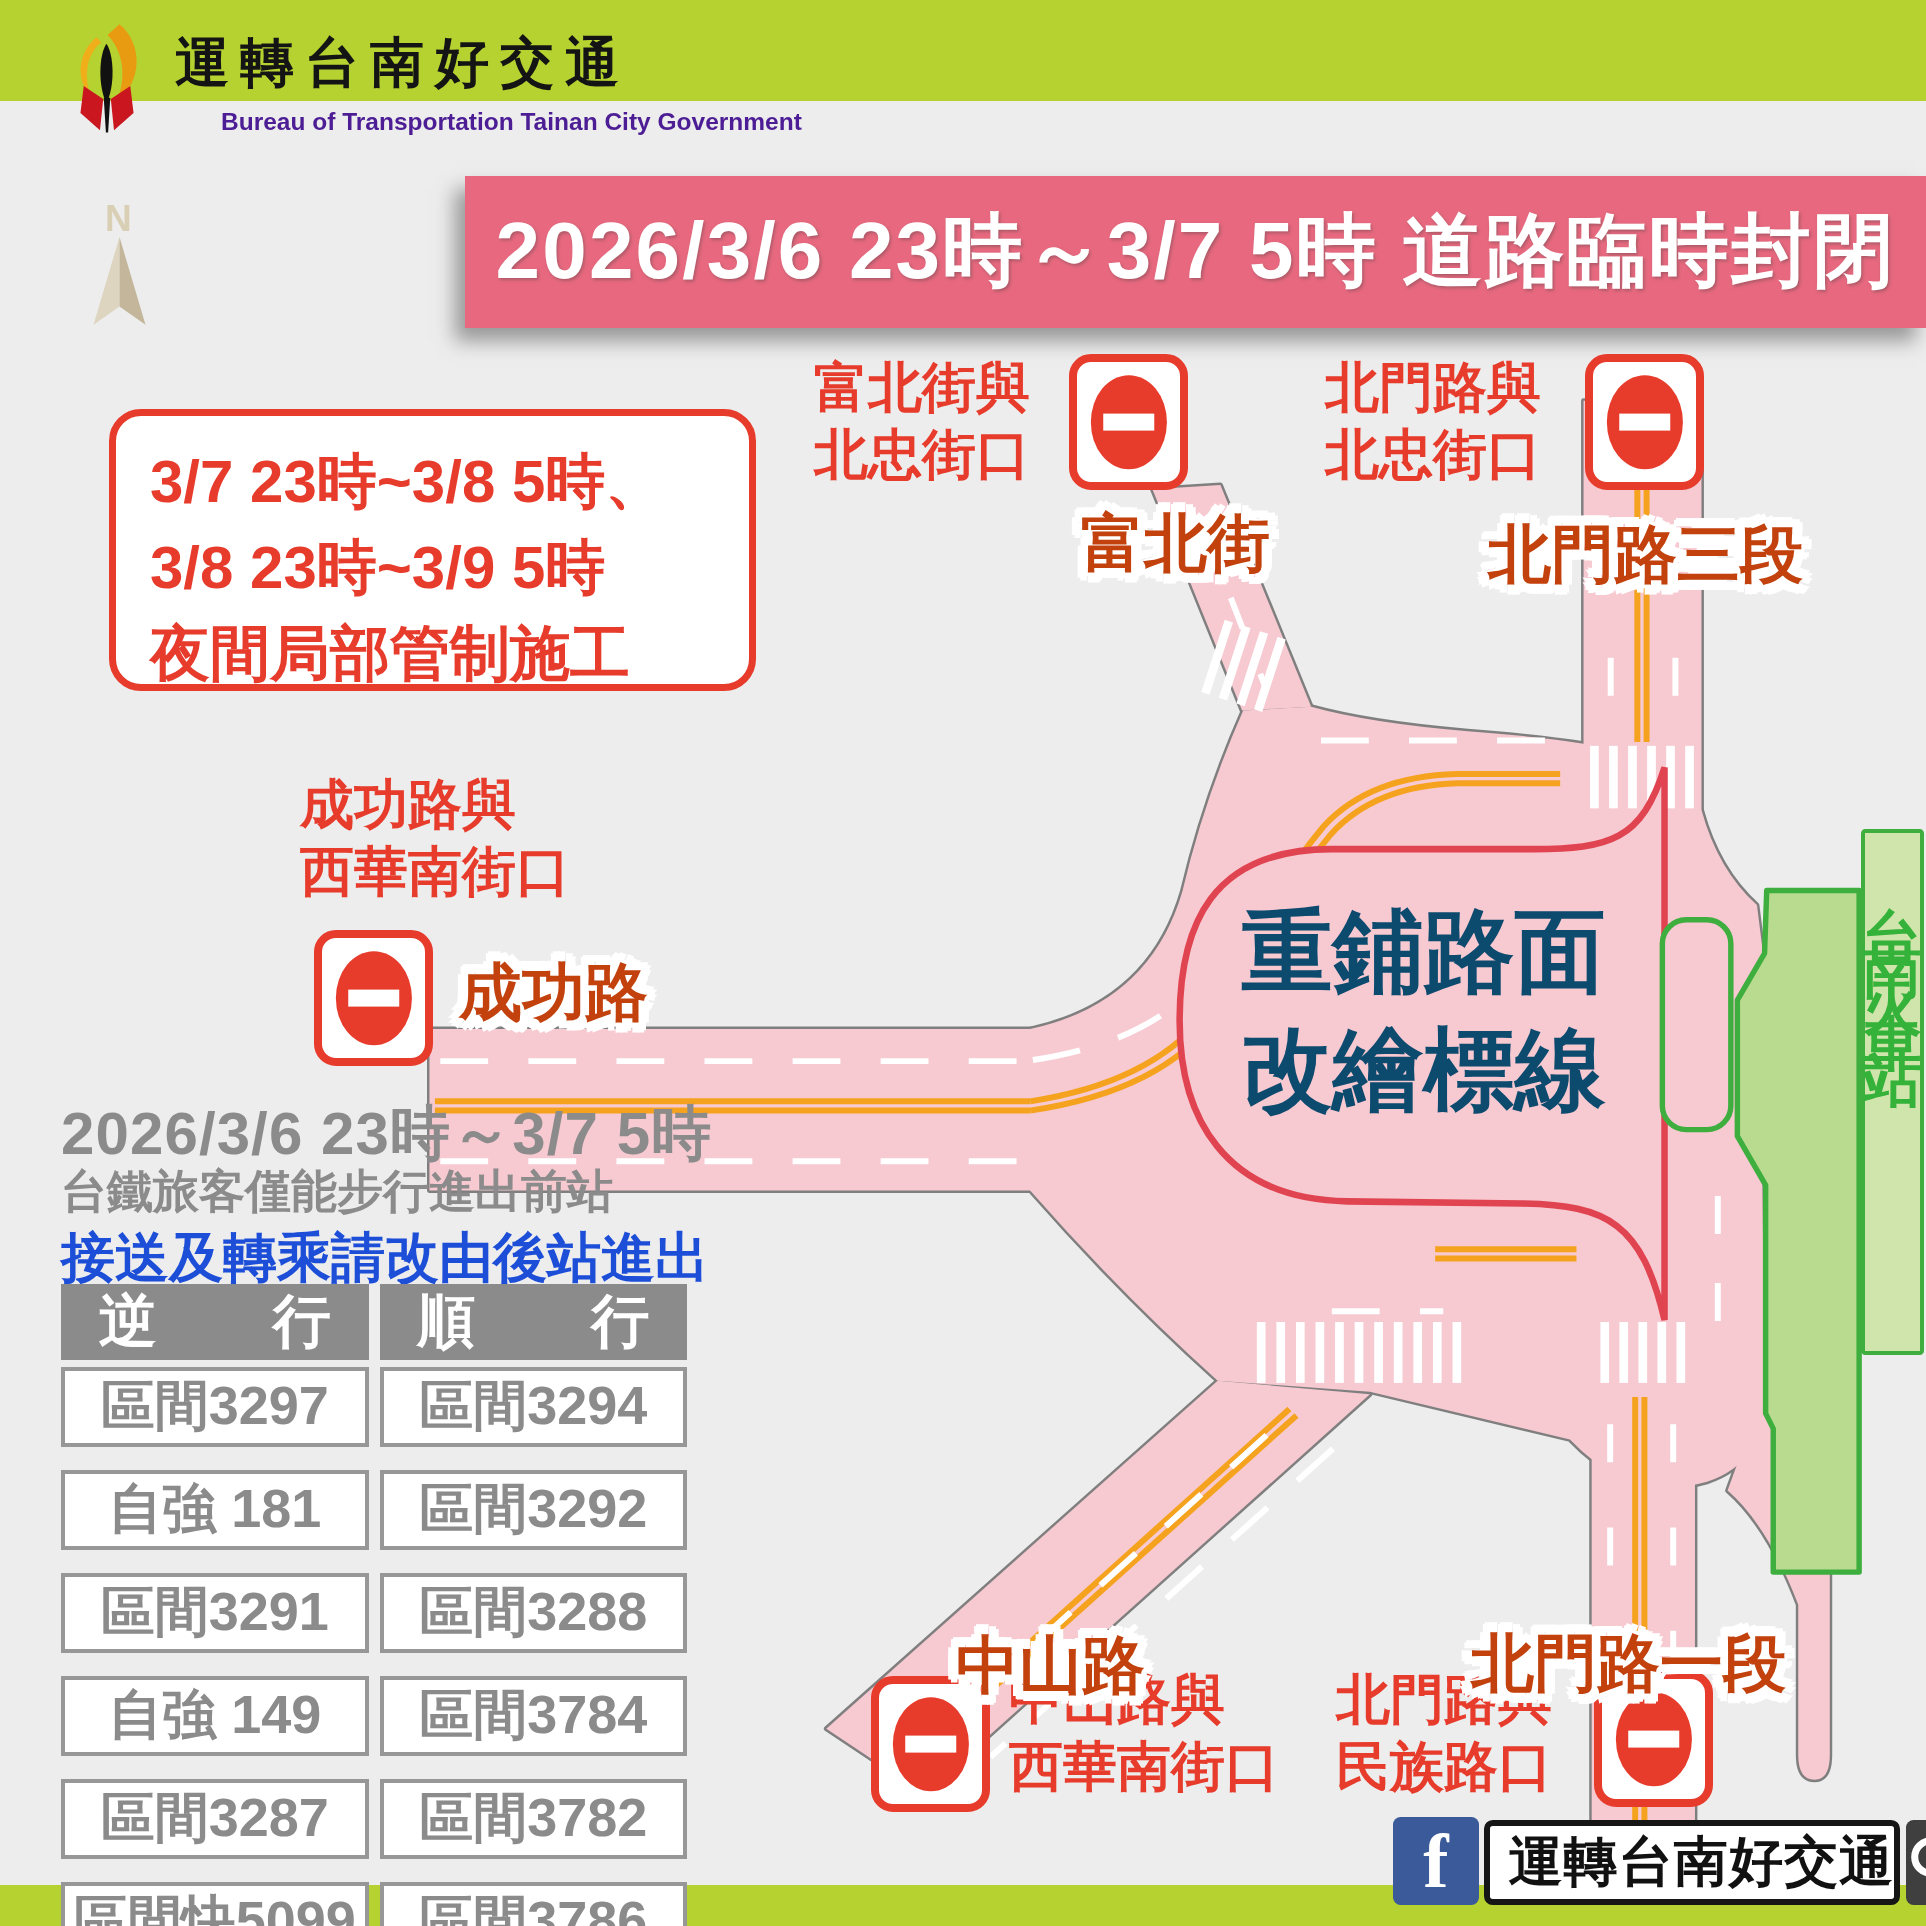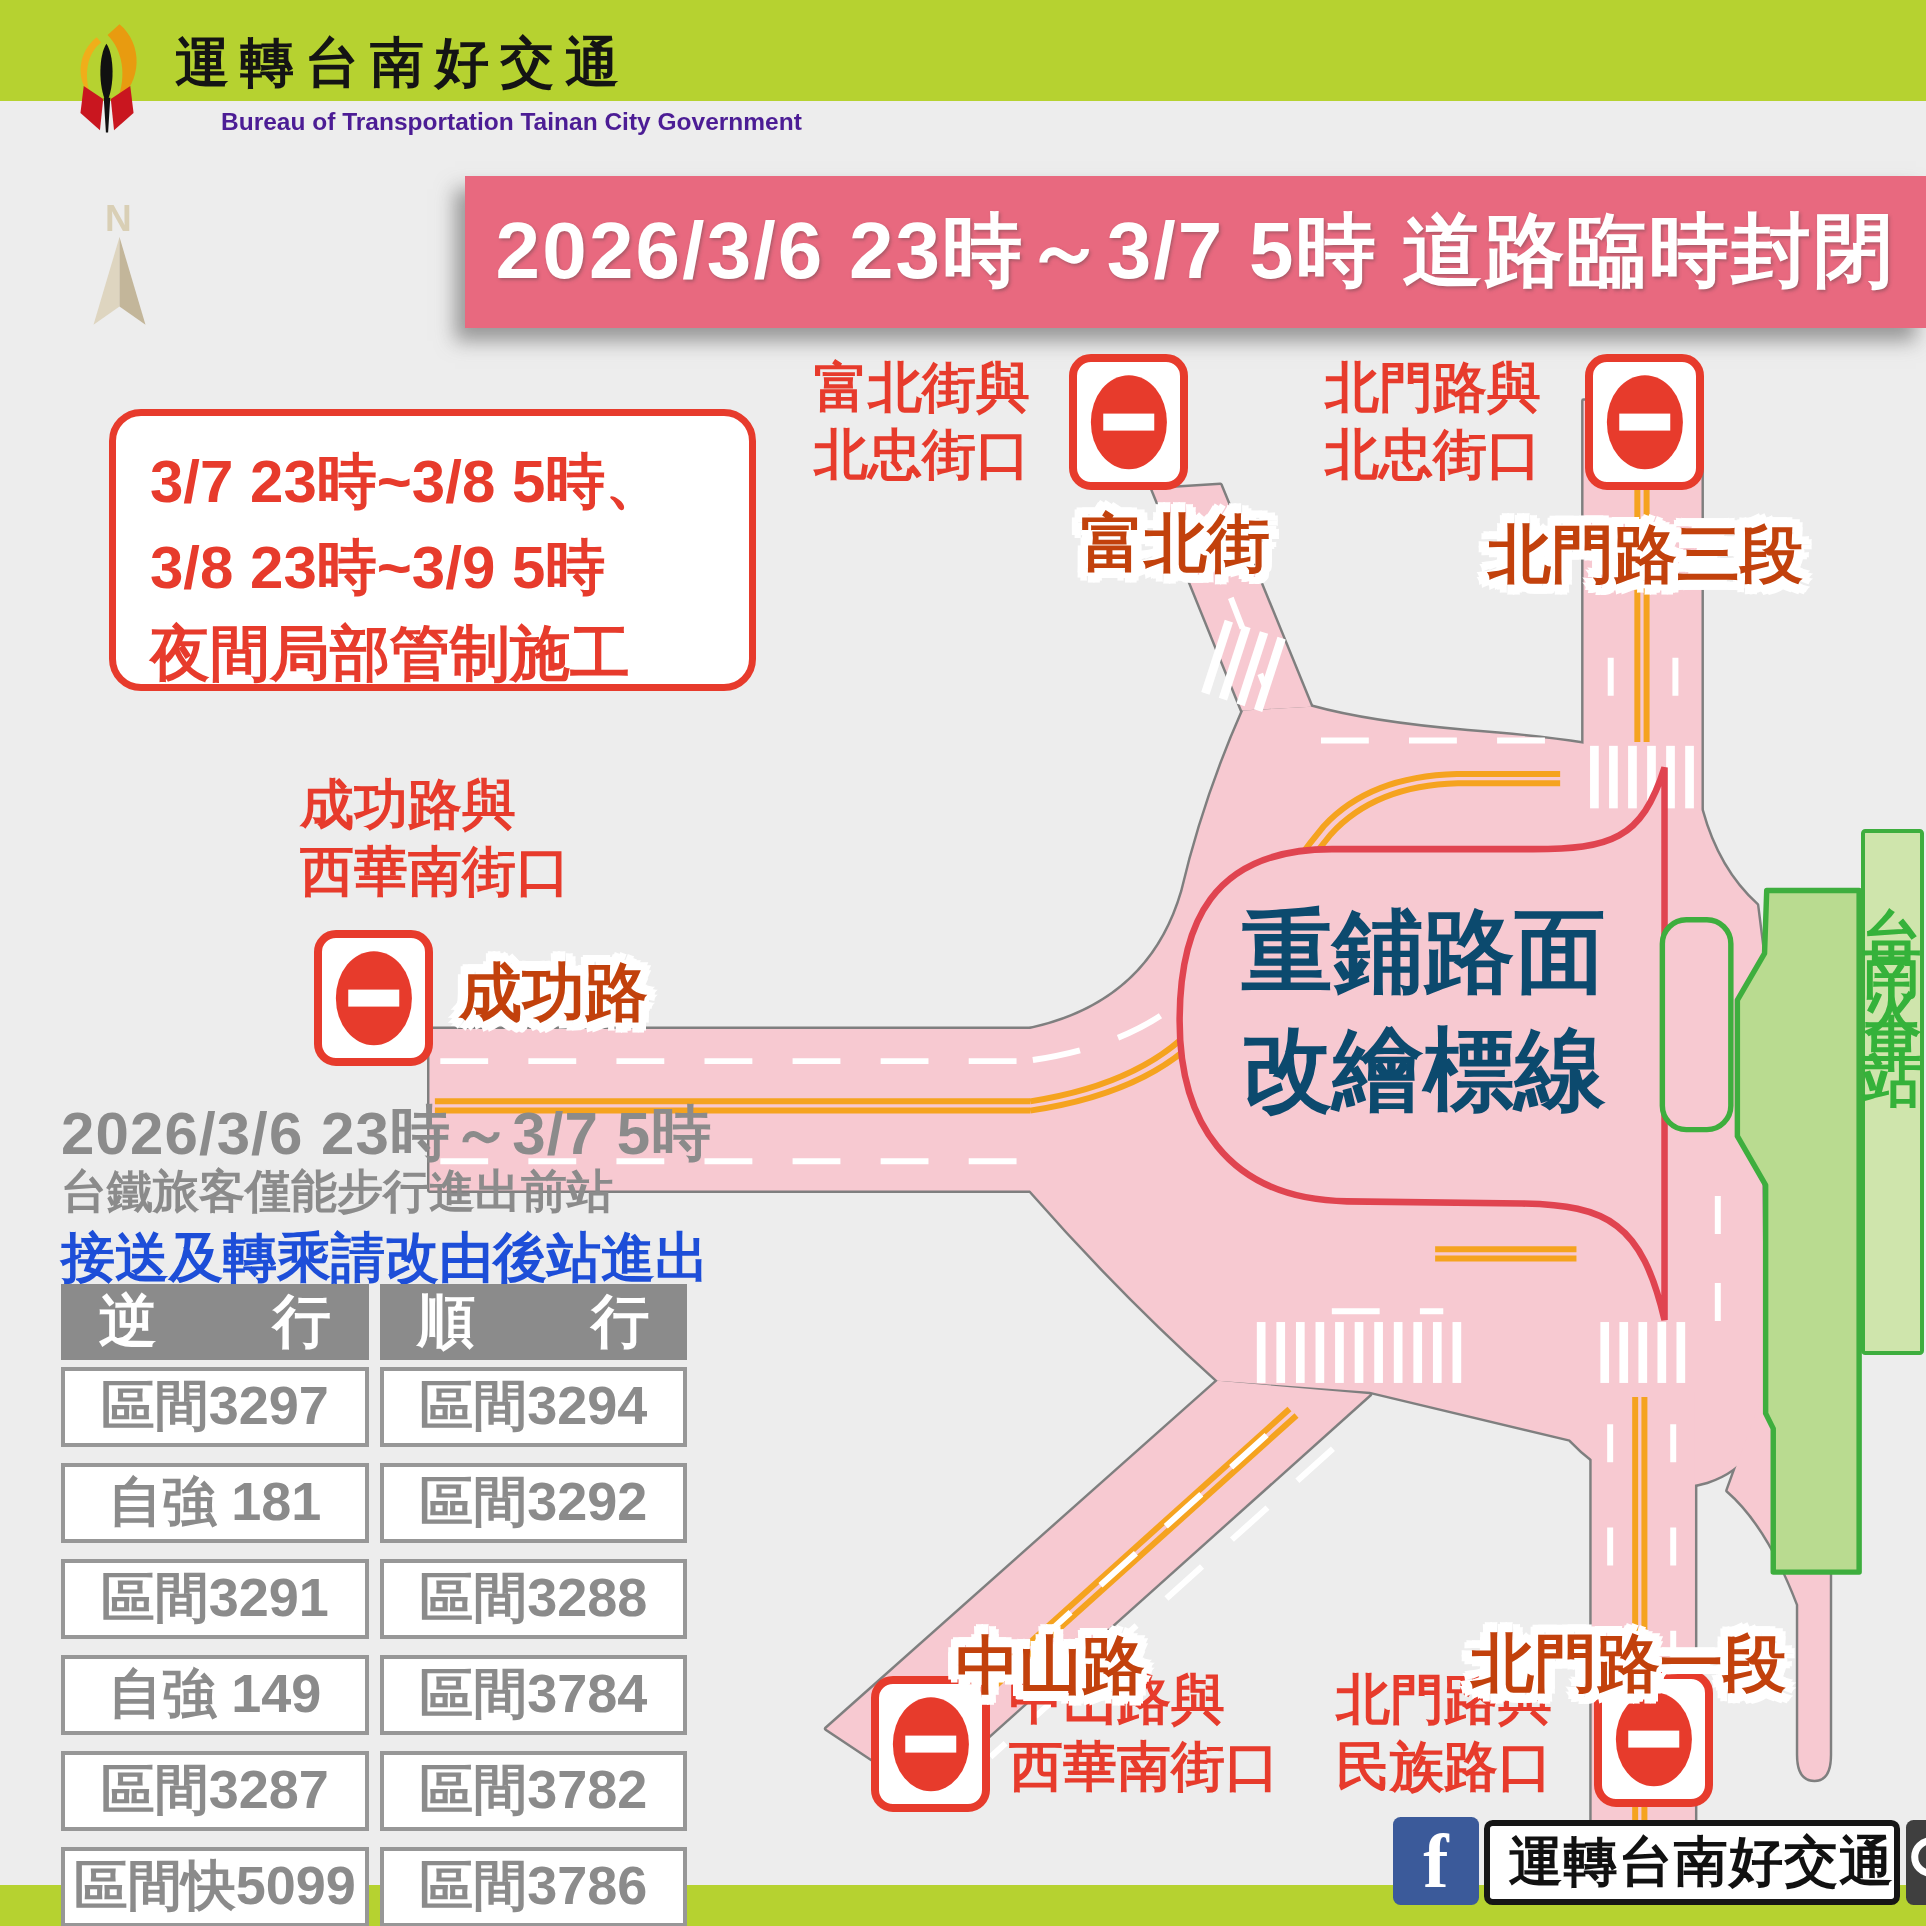--- a/index.html
+++ b/index.html
@@ -82,21 +82,21 @@
     white-space:nowrap; z-index:2; }
 
   
   .ttable { left:61px; top:1284px; width:626px; z-index:2; display:flex; gap:11px; }
   .tcol { width:308px; }
   .thead { height:76px; background:#8b8b8b; color:#fff; font-size:58px; font-weight:bold;
     display:flex; align-items:center; justify-content:center; margin-bottom:6.5px;
     white-space:pre; }
   .tcell { height:80px; background:#fff; border:4.9px solid #979797; color:#8b8b8b;
     font-size:54px; font-weight:bold; display:flex; align-items:center;
-    justify-content:center; margin-bottom:16px; white-space:nowrap; }
+    justify-content:center; margin-bottom:23px; white-space:nowrap; }
 
   
   .fb-square { left:1393px; top:1817px; width:86px; height:88px; background:#3b5a9a;
     border-radius:7.6px; color:#fff; font-family:"Liberation Serif", serif;
     font-size:76px; font-weight:bold; display:flex; align-items:flex-end;
     justify-content:center; overflow:hidden; z-index:4; }
   .search-bar { left:1484px; top:1820px; width:416px; height:85px; display:flex;
     z-index:4; }
   .search-text { flex:1; background:#fff; border:6px solid #161616; border-radius:8.7px;
     font-family:"Liberation Serif", serif; font-size:54px; font-weight:bold;

